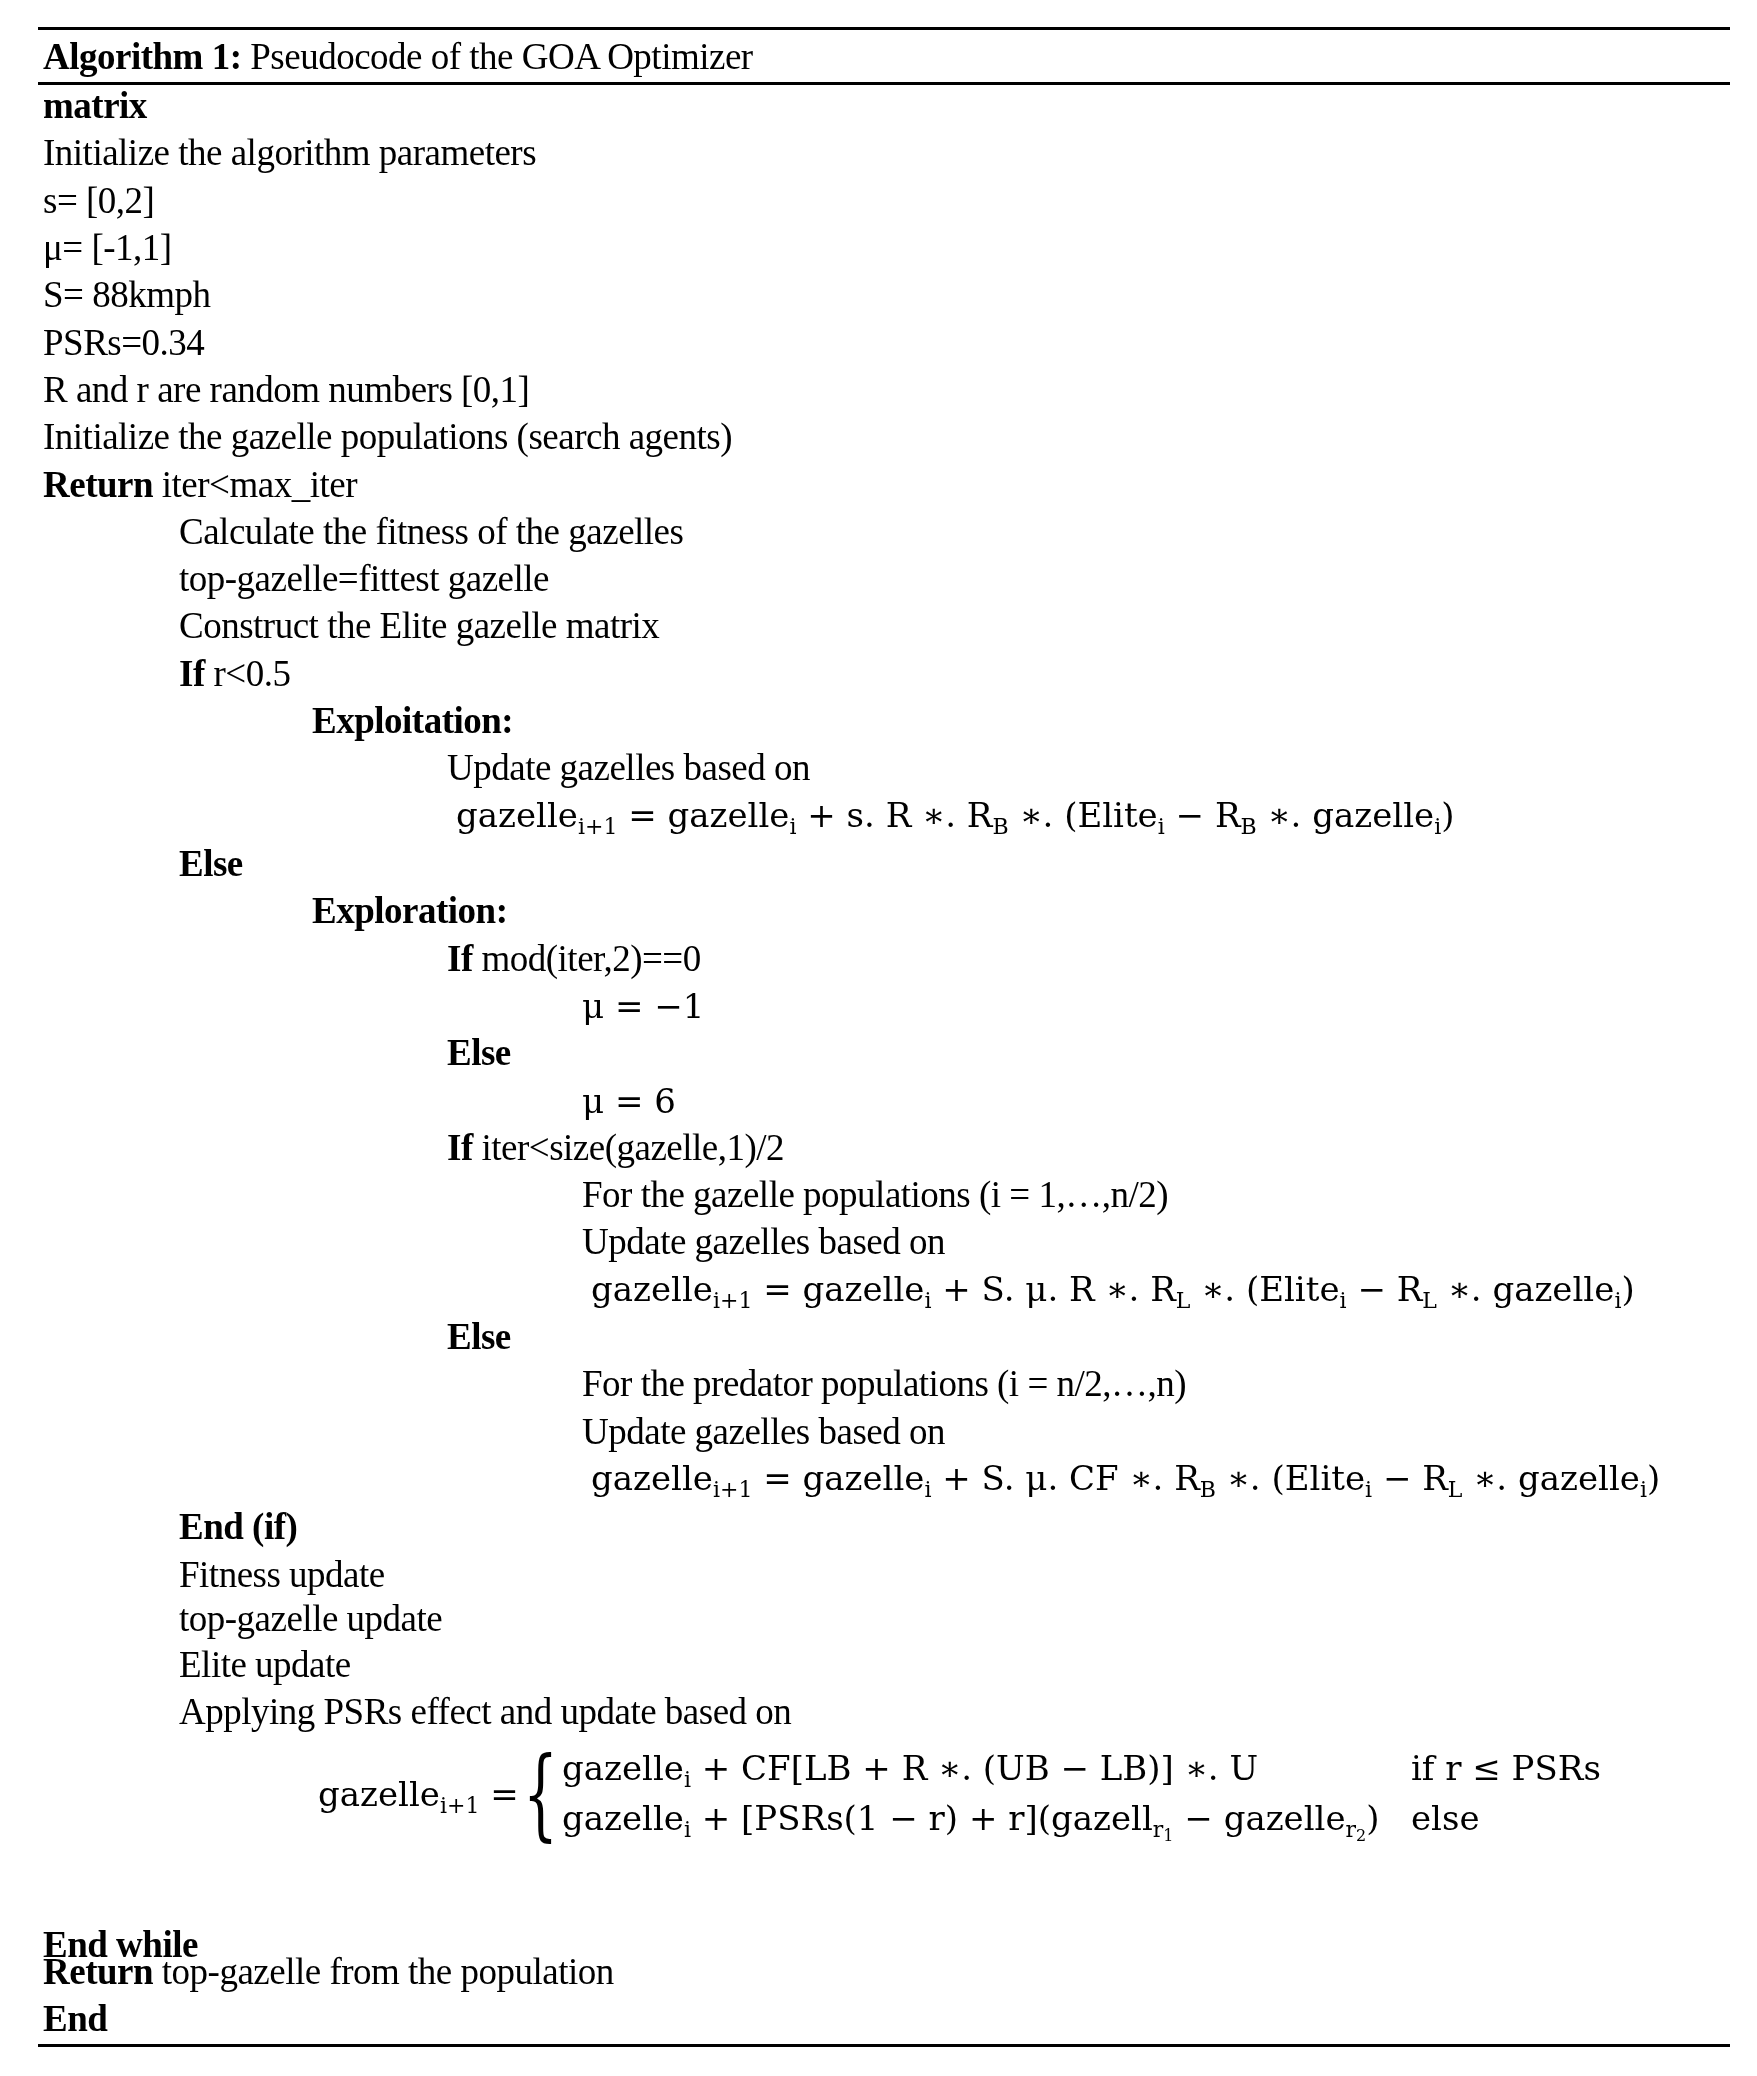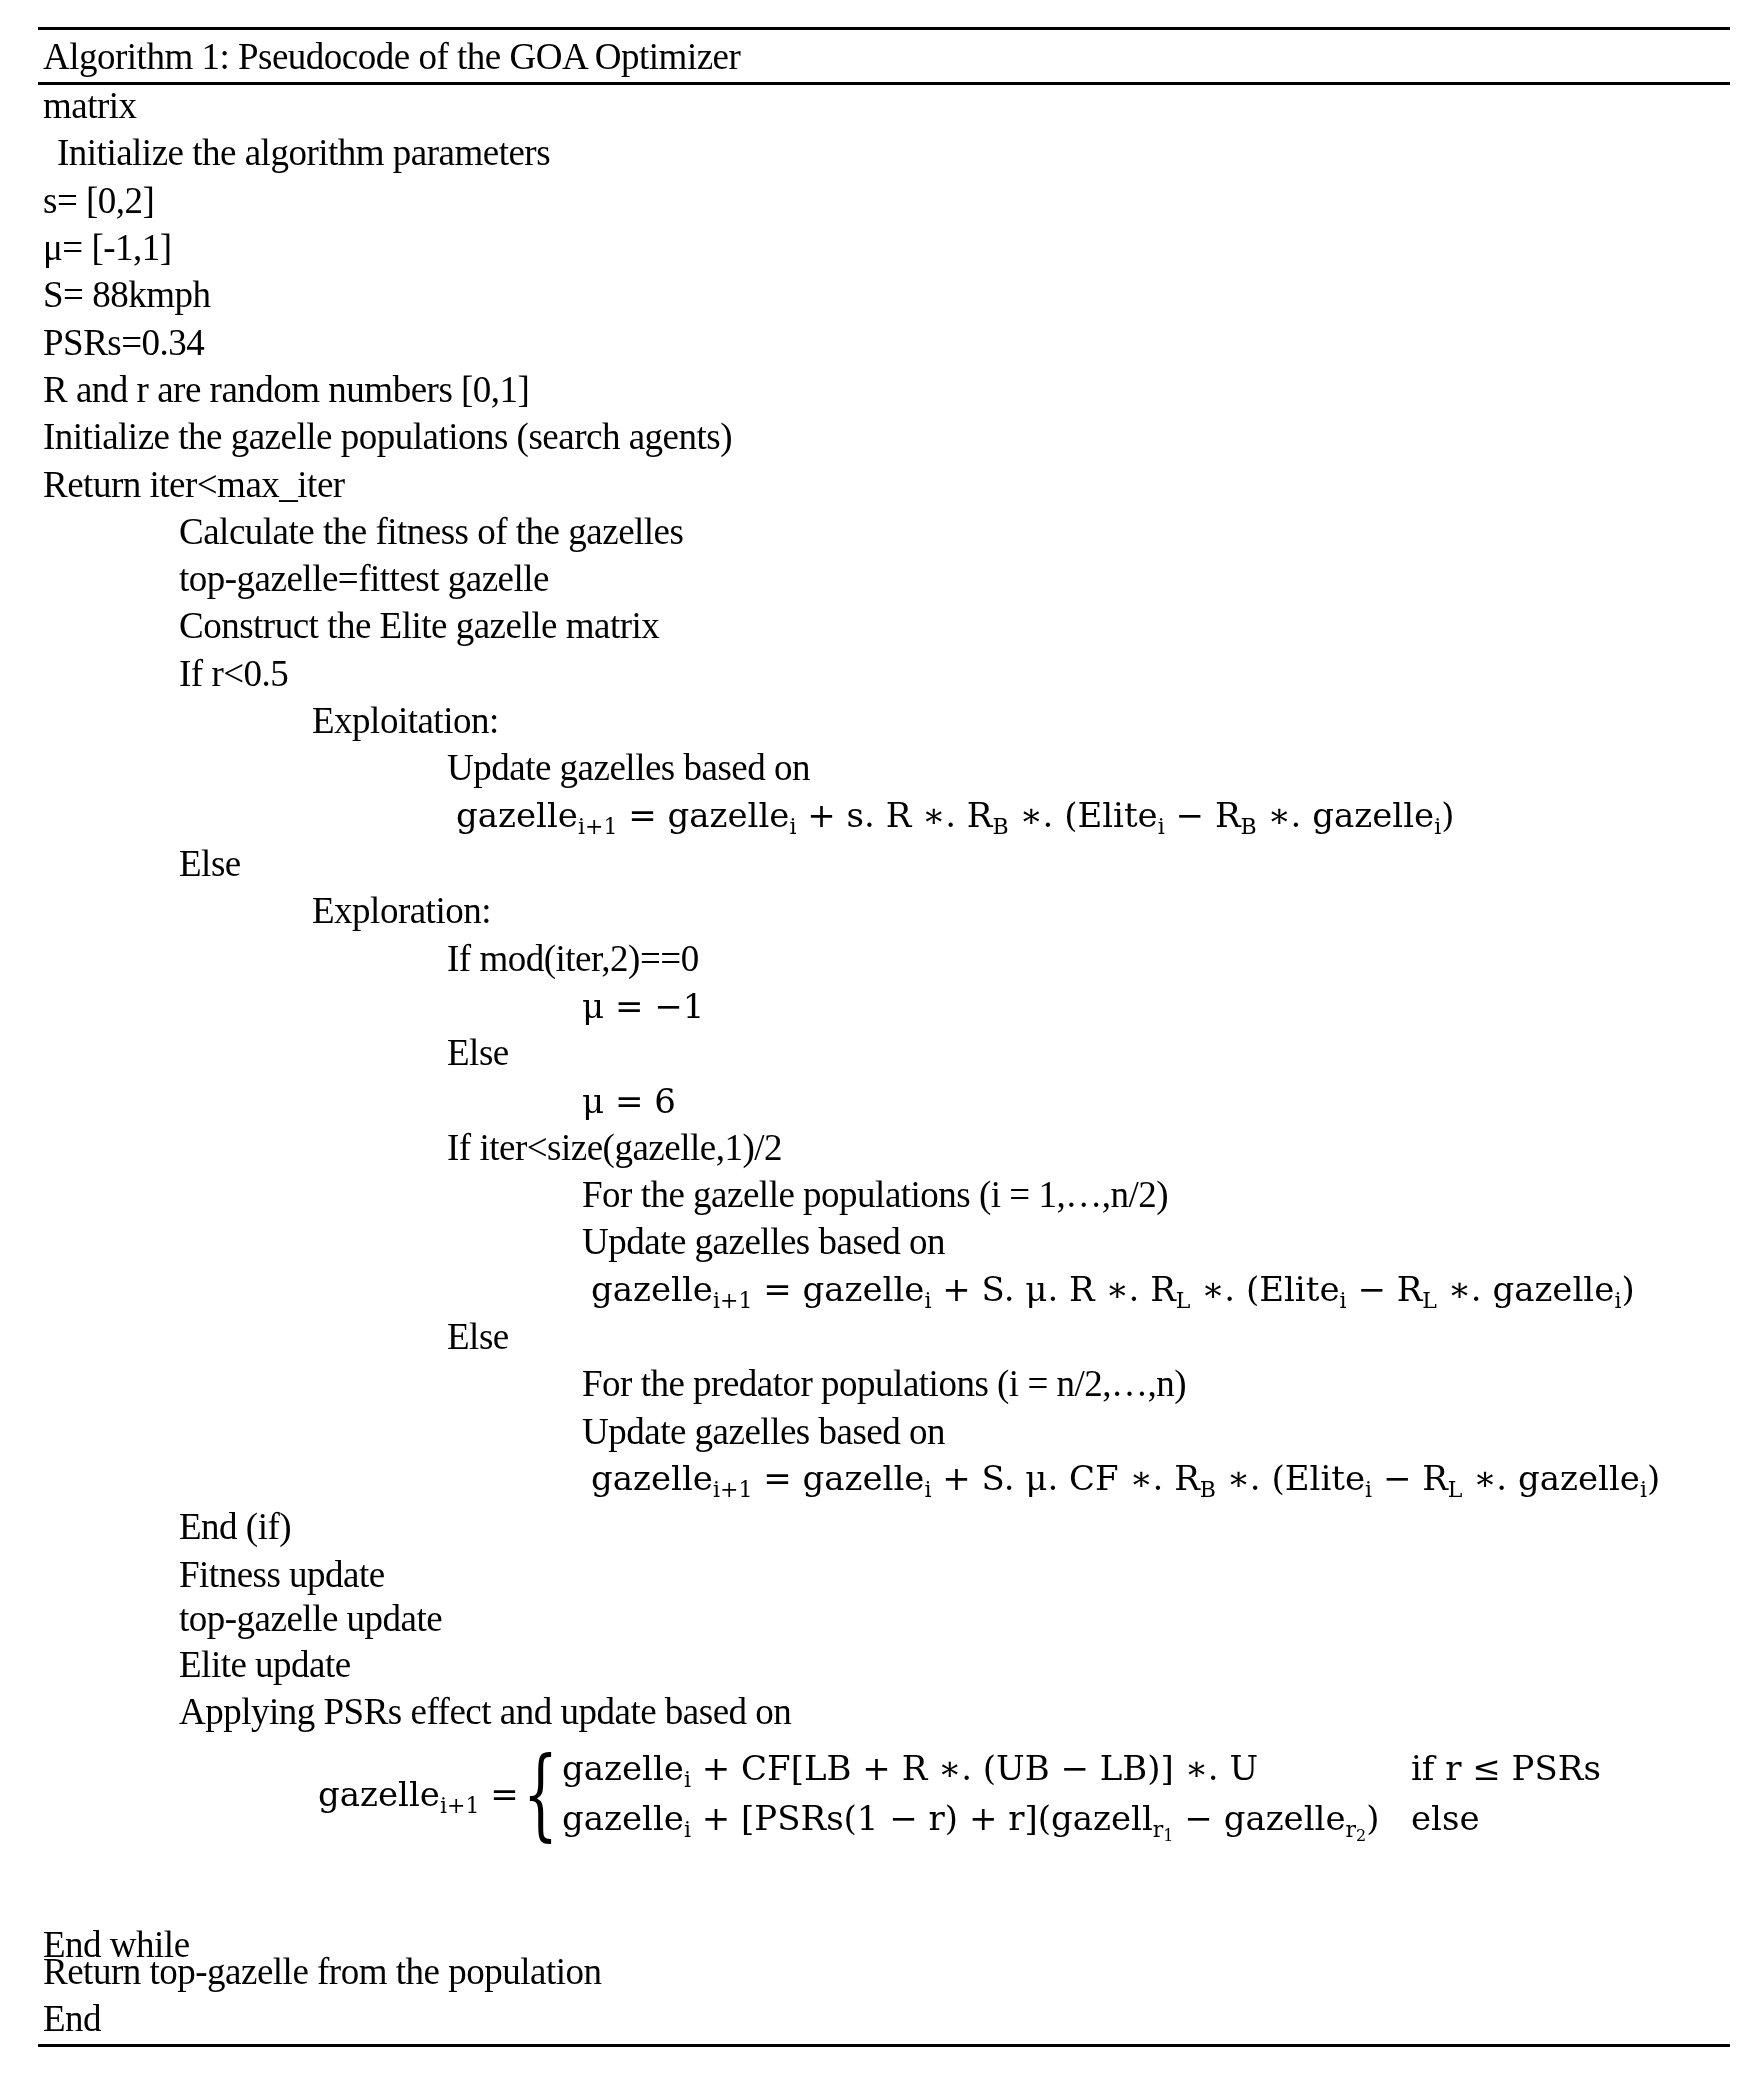--- a/index.html
+++ b/index.html
@@ -1,20 +1,20 @@
 <!DOCTYPE html>
 <html style="font-size:8.4px"><head>
 <meta charset="utf-8">
 <style>
   html, body { margin:0; padding:0; background:#ffffff; }
   body { width:1758px; height:2077px; position:relative; overflow:hidden;
          font-family:"Liberation Serif","DejaVu Serif",serif; color:#000; }
   .rule { position:absolute; left:38px; width:1692px; height:2.6px; background:#000; }
   .ln { position:absolute; font-size:37px; line-height:42px; white-space:nowrap; letter-spacing:-0.5px; }
-  .b { font-weight:normal; }
+  .b { font-weight:bold; }
   .math { font-family:"DejaVu Serif","Liberation Serif",serif; font-size:34px; letter-spacing:0;text-align:center; }
   .math sub { font-size:22px; vertical-align:-7.4px; line-height:0; }
   .math sub sub { font-size:16px; vertical-align:-4.2px; }
   .piece-wrap { position:absolute; left:318px; top:1744px; height:105px; }
   .piece-lhs { position:absolute; left:0; top:29px; }
   .brace { position:absolute; left:205px; top:-3.2px; font-size:100px; line-height:105px;
            font-family:"DejaVu Serif",serif; transform:scaleX(0.55); transform-origin:left top; }
   .case { position:absolute; left:244px; white-space:nowrap; }
   .case .cond { position:absolute;margin-left:19px; }
 </style>
@@ -23,21 +23,21 @@
 
 <div>
 
   <div class="rule" style="top:27px"></div>
 
   <div class="ln" style="left:43px;top:36px"><span class="b">Algorithm 1:</span> <span>Pseudocode of the GOA Optimizer</span></div>
 
   <div class="rule" style="top:82px"></div>
 
   <div class="ln b" style="left:43px;top:85px">matrix</div>
-  <div class="ln" style="left:57px;top:132px">Initialize the algorithm parameters</div>
+  <div class="ln" style="left:43px;top:132px">Initialize the algorithm parameters</div>
   <div class="ln" style="left:43px;top:180px">s= [0,2]</div>
   <div class="ln" style="left:43px;top:227px">μ= [-1,1]</div>
   <div class="ln" style="left:43px;top:274px">S= 88kmph</div>
   <div class="ln" style="left:43px;top:322px">PSRs=0.34</div>
   <div class="ln" style="left:43px;top:369px">R and r are random numbers [0,1]</div>
   <div class="ln" style="left:43px;top:416px">Initialize the gazelle populations (search agents)</div>
   <div class="ln" style="left:43px;top:464px"><span class="b">Return</span><span> iter&lt;max_iter</span></div>
 
   <div class="ln" style="left:179px;top:511px">Calculate the fitness of the gazelles</div>
   <div class="ln" style="left:179px;top:558px">top-gazelle=fittest gazelle</div>

